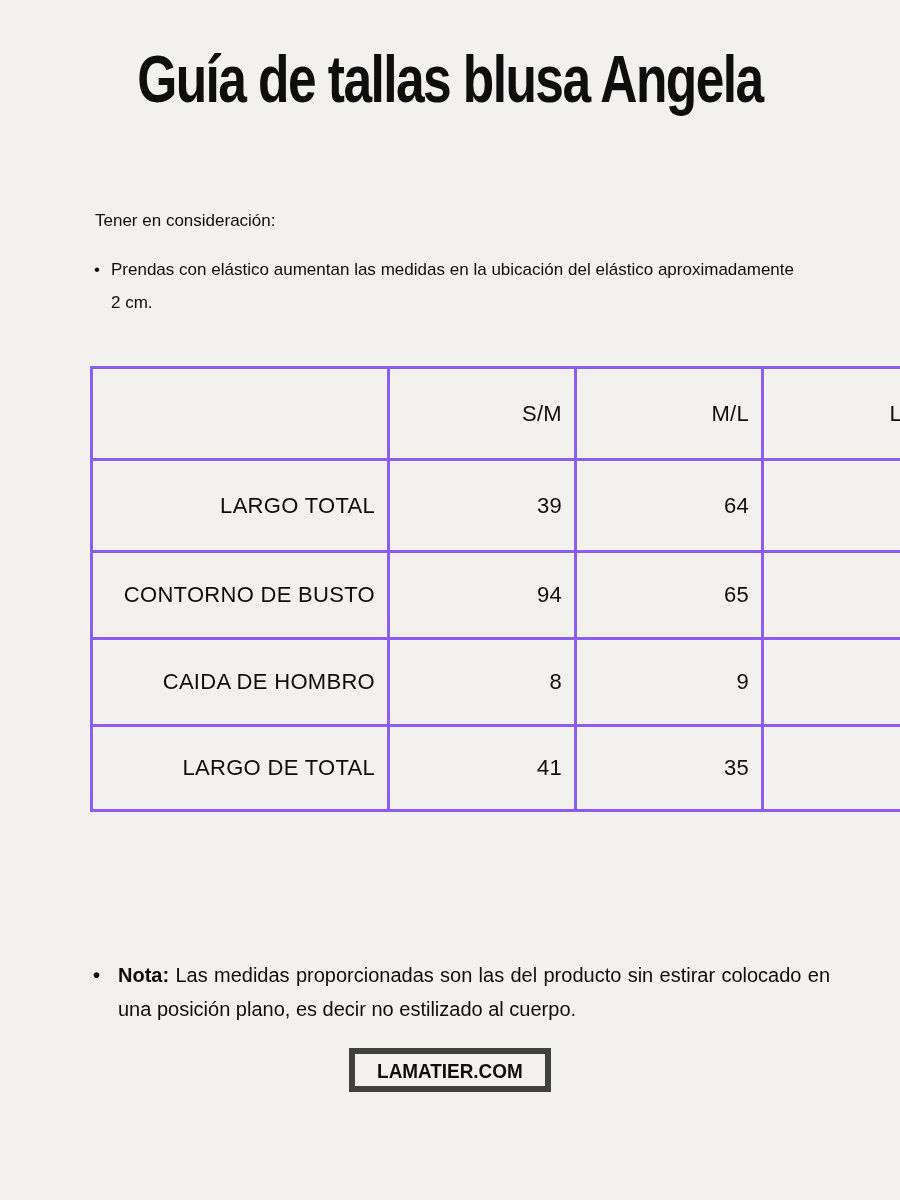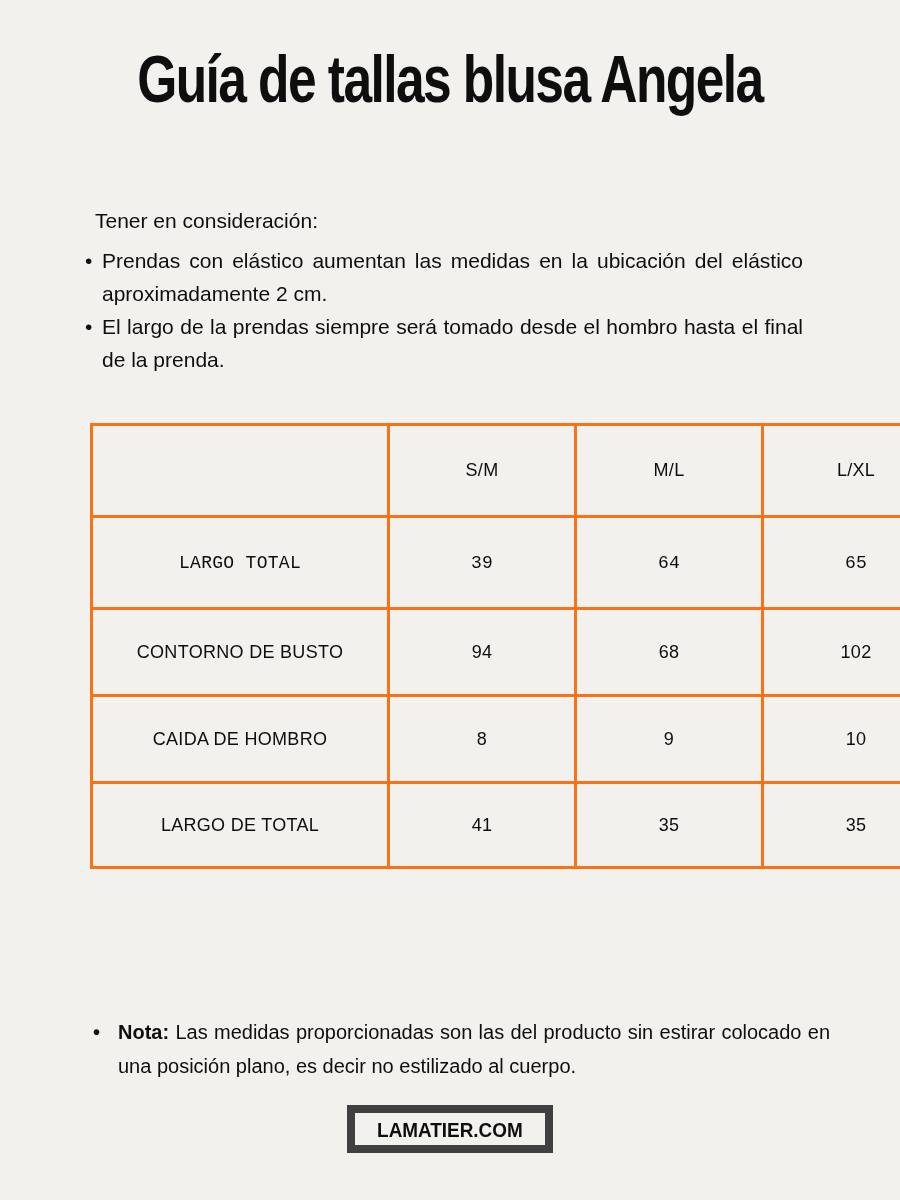--- a/index.html
+++ b/index.html
@@ -30,28 +30,28 @@
   }
   .title .squeeze {
     display: inline-block;
     transform: scaleX(0.78);
     transform-origin: center;
   }
 
   
   .considerations {
     margin: 92px 90px 0 78px;
-    font-size: 21px;
+    font-size: 17px;
     line-height: 33px;
   }
   .cons-heading {
     margin: 0 0 0 17px;
   }
   .cons-list {
-    margin: 7px;
+    margin: 16px;
     padding: 0;
     list-style: none;
   }
   .cons-list li {
     position: relative;
     padding-left: 17px;
     text-align: justify;
   }
   .cons-list li::before {
     content: "\2022";
@@ -61,32 +61,32 @@
   }
 
   
   .size-table {
     border-collapse: collapse;
     margin: 47px 0 0 90px;
     table-layout: fixed;
     width: 750px;
   }
   .size-table td {
-    border: 3px solid #f97316;
-    text-align: center;
+    border: 3px solid #8b5cf6;
+    text-align: right;
     vertical-align: middle;
-    font-size: 18px;
+    font-size: 22px;
     letter-spacing: 0.3px;
     padding: 0 12px;
     overflow: hidden;
   }
   .size-table .col-label { width: 270px; }
   .size-table .col-size  { width: 160px; }
   .size-table tr.hdr td   { height: 89px; }
-  .size-table tr.r0 td    { height: 89px; font-family: Liberation Mono, monospace; }
+  .size-table tr.r0 td    { height: 89px; }
   .size-table tr.r1 td    { height: 84px; }
   .size-table tr.r2 td    { height: 84px; }
   .size-table tr.r3 td    { height: 82px; }
 
   
   .note {
     margin: 146px 70px 0 93px;
     font-size: 20px;
     line-height: 34px;
   }
@@ -105,21 +105,21 @@
   }
   .note-item b { font-weight: bold; }
 
   
   .footer {
     text-align: center;
     margin-top: 22px;
   }
   .brand-box {
     display: inline-block;
-    border: 8px solid #404040;
+    border: 6px solid #404040;
     padding: 6px 14px 5px 14px;
     font-size: 21px;
     font-weight: bold;
     letter-spacing: 0px;
     line-height: 1;
   }
   .brand-box .squeeze {
     display: inline-block;
     transform: scaleX(0.9);
     transform-origin: center;
@@ -129,42 +129,41 @@
 <body>
 
 <div class="page">
 
   <h1 class="title"><span class="squeeze">Guía de tallas blusa Angela</span></h1>
 
   <div class="considerations">
     <p class="cons-heading">Tener en consideración:</p>
     <ul class="cons-list">
       <li>Prendas con elástico aumentan las medidas en la ubicación del elástico aproximadamente 2 cm.</li>
-      <li>El largo de la prendas siempre será tomado desde el hombro hasta el final de la prenda.</li>
     </ul>
   </div>
 
   <table class="size-table">
     <tbody>
       <tr class="hdr">
         <td class="col-label"></td>
         <td class="col-size">S/M</td>
         <td class="col-size">M/L</td>
         <td class="col-size">L/XL</td>
       </tr>
       <tr class="r0">
         <td>LARGO TOTAL</td>
         <td>39</td>
         <td>64</td>
         <td>65</td>
       </tr>
       <tr class="r1">
         <td>CONTORNO DE BUSTO</td>
         <td>94</td>
-        <td>68</td>
+        <td>65</td>
         <td>102</td>
       </tr>
       <tr class="r2">
         <td>CAIDA DE HOMBRO</td>
         <td>8</td>
         <td>9</td>
         <td>10</td>
       </tr>
       <tr class="r3">
         <td>LARGO DE TOTAL</td>

